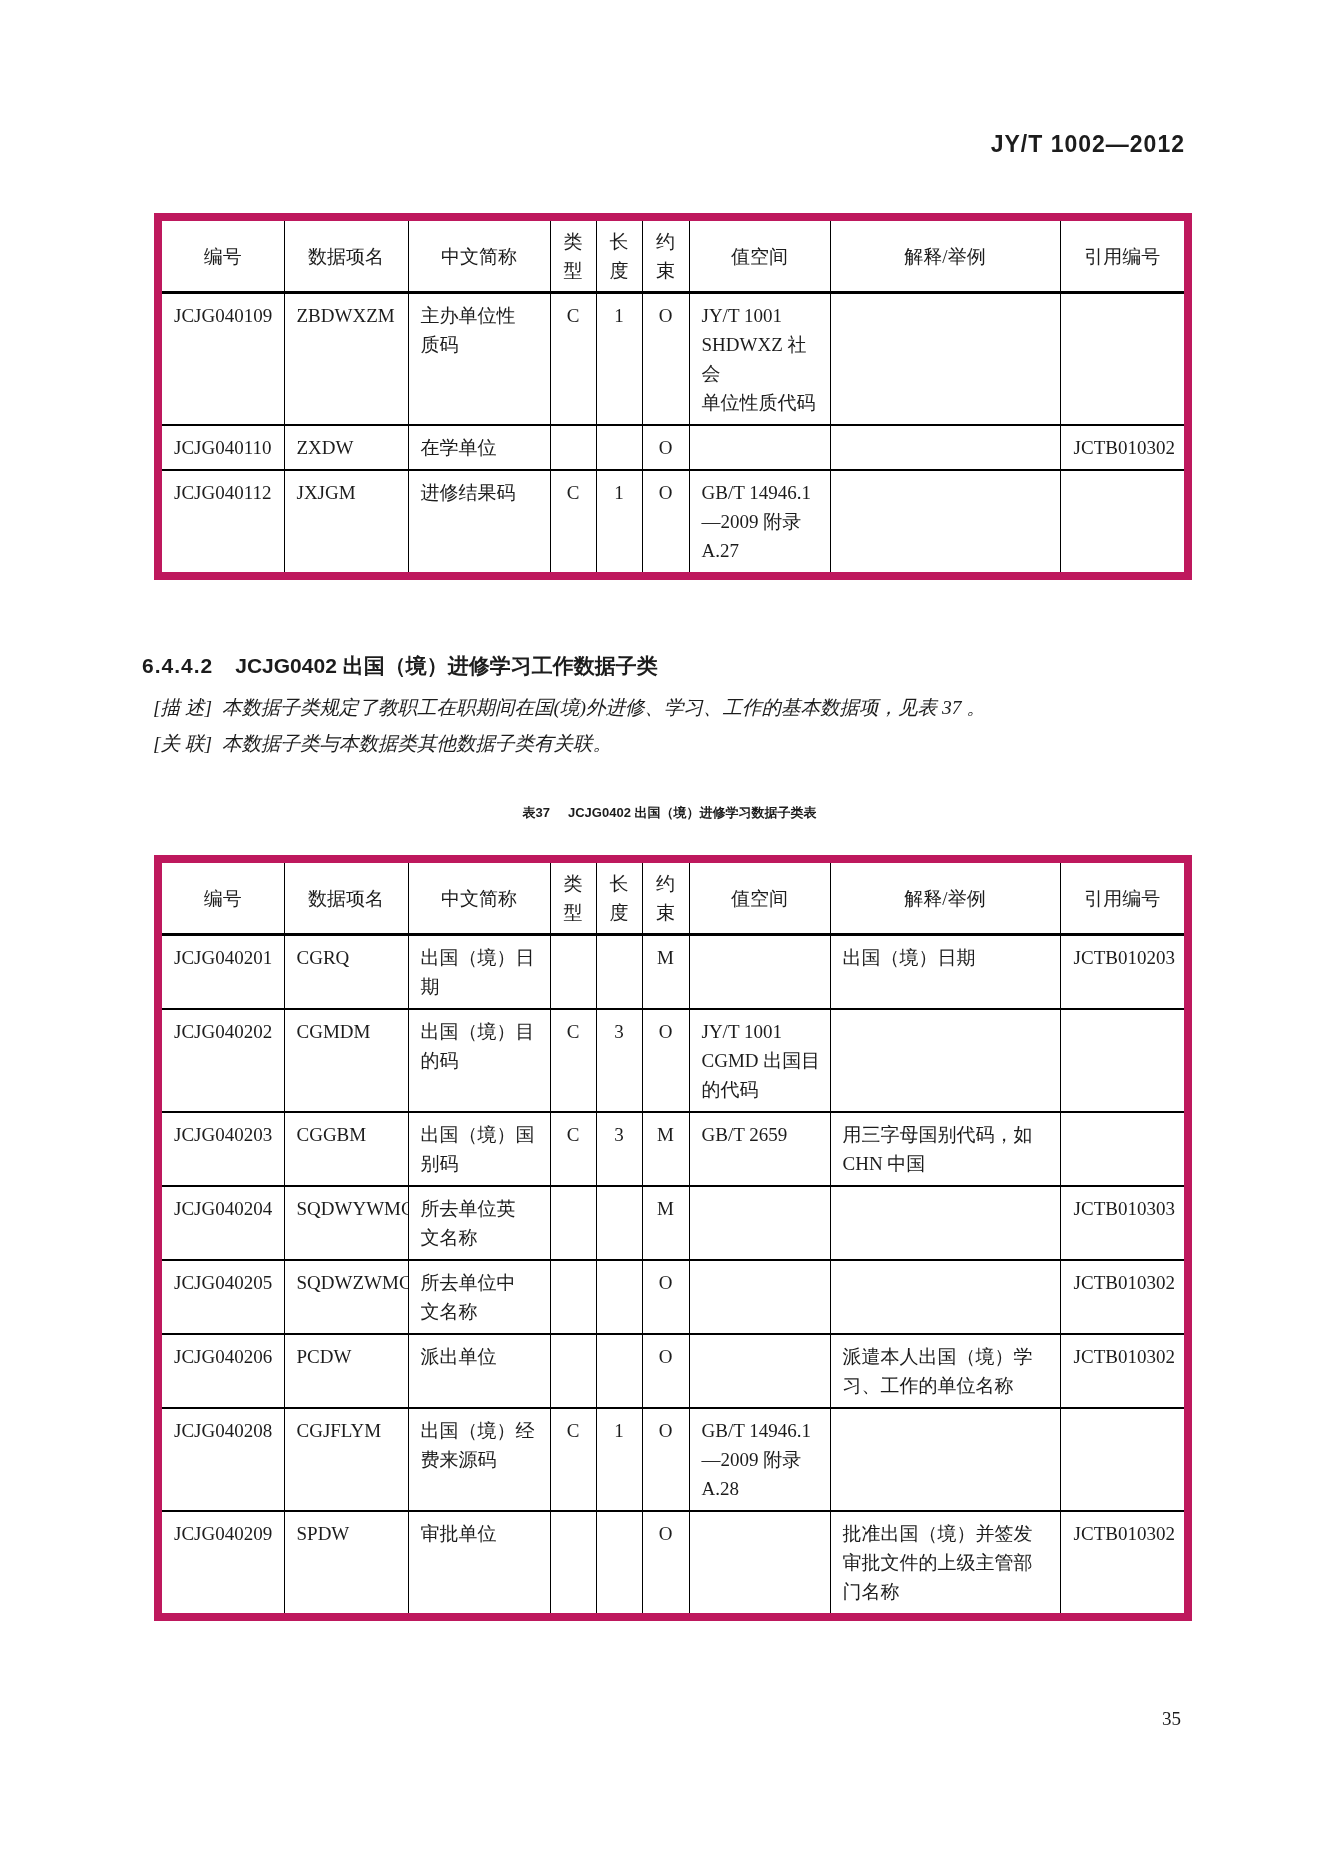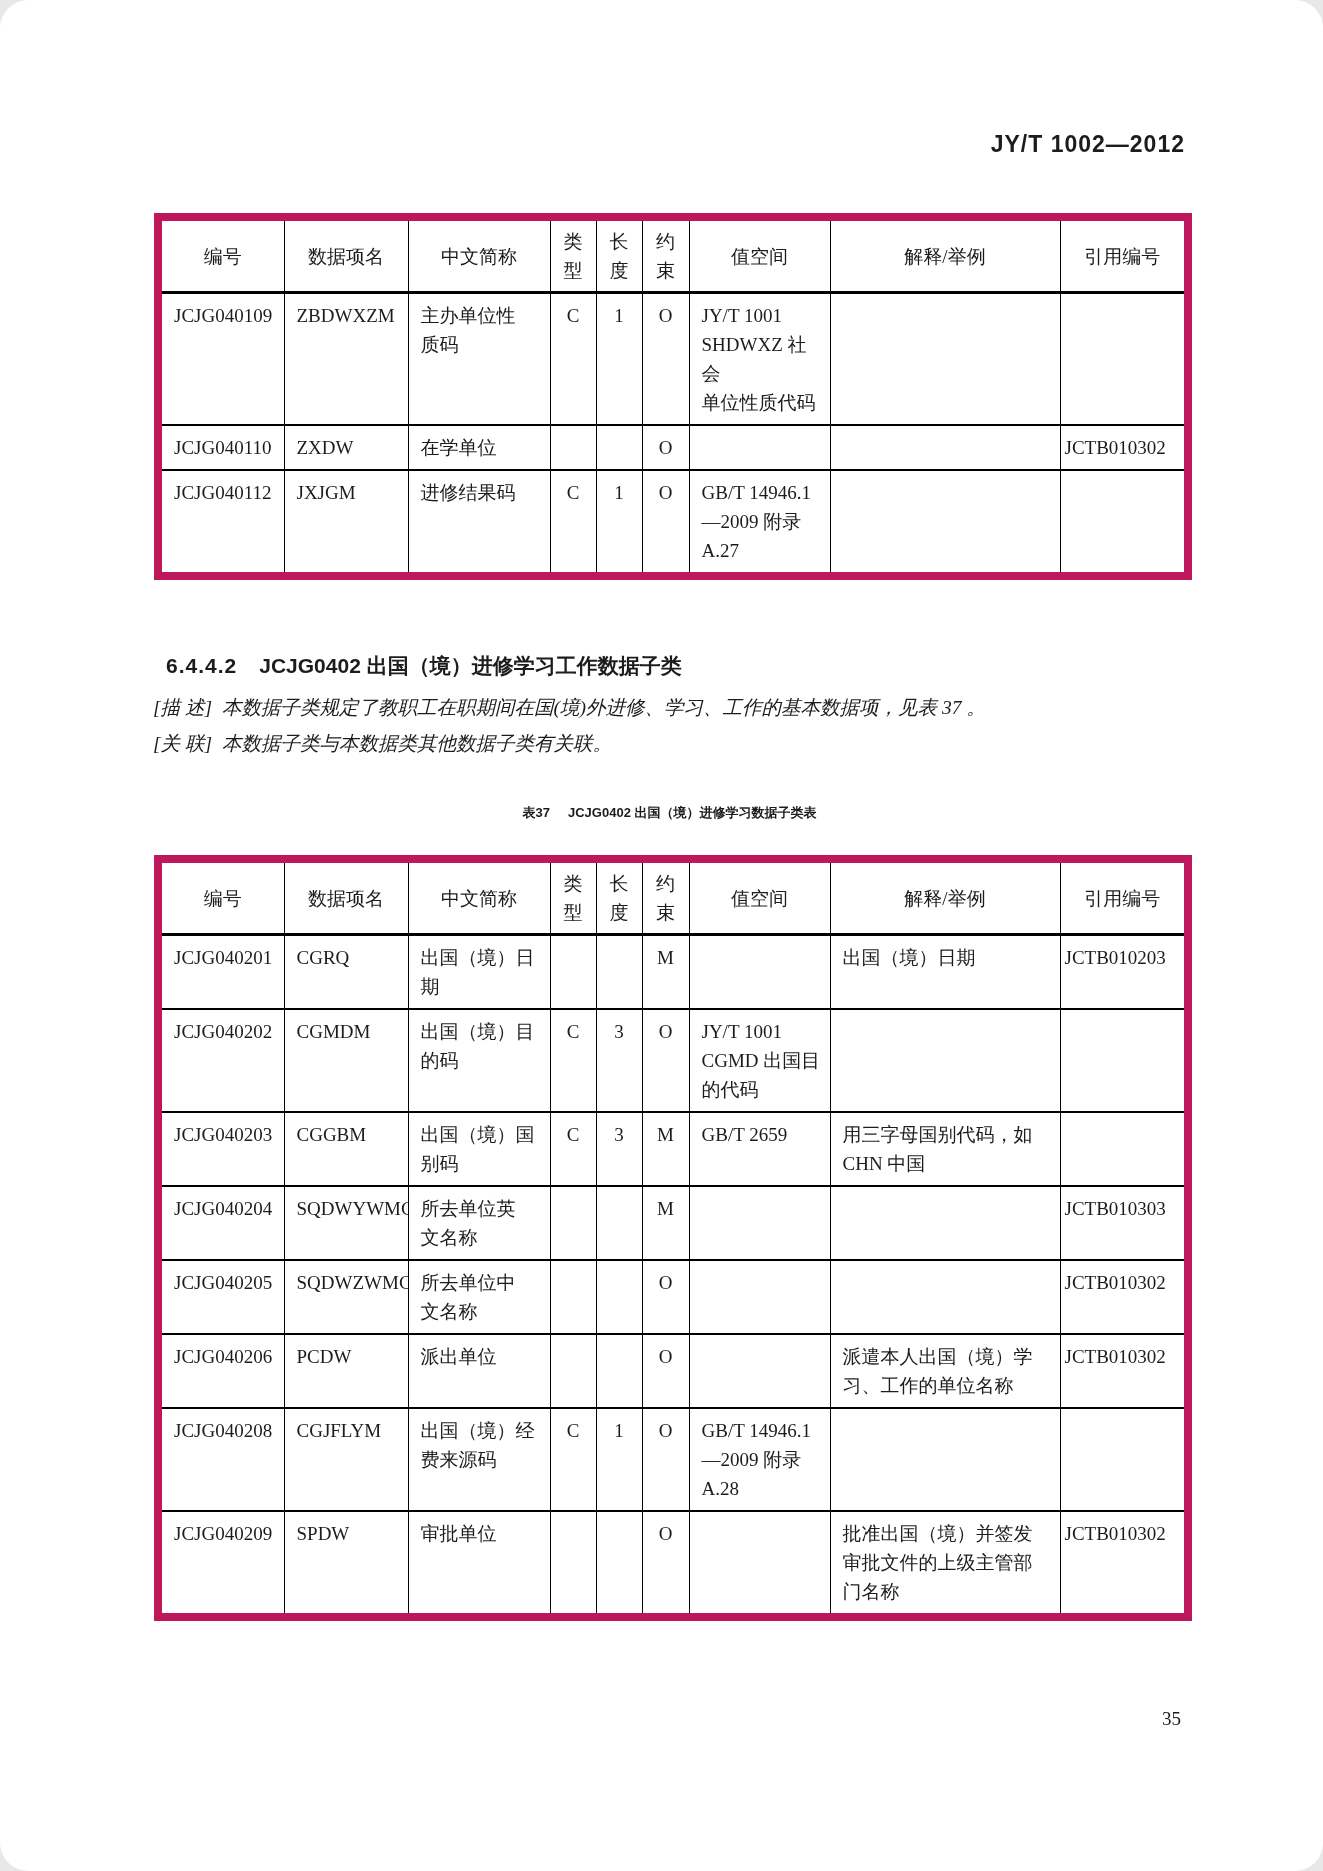--- a/index.html
+++ b/index.html
@@ -3,21 +3,20 @@
 <meta charset="utf-8">
 <style>
   html,body{margin:0;padding:0;background:#e8e8e8;}
   .page{
     position:relative;
     width:1323px;height:1871px;
     margin:0 auto;
     background:#ffffff;
     color:#1c1c1c;
     font-family:"Liberation Serif","DejaVu Serif",serif;
-    border-radius:28px;
   }
   .doc-number{
     position:absolute;top:131px;right:138px;
     font-family:"Liberation Sans","DejaVu Sans",sans-serif;
     font-weight:700;font-size:23px;letter-spacing:1px;
   }
   table.tbl{
     position:absolute;left:154px;width:1031px;
     border-collapse:collapse;table-layout:fixed;
     border:8px solid #be185d;
@@ -36,29 +35,29 @@
     padding:6px 2px;
   }
   .tbl tbody td{
     border-width:2px 1px;
     vertical-align:top;text-align:left;
     padding:7px 4px 7px 12px;
   }
   .tbl tbody td:nth-child(4),
   .tbl tbody td:nth-child(5),
   .tbl tbody td:nth-child(6){text-align:center;padding-left:2px;padding-right:2px;}
-  .tbl tbody td:nth-child(9){text-align:left;padding-left:4px;padding-right:0;}
+  .tbl tbody td:nth-child(9){text-align:center;padding-left:4px;padding-right:0;}
   .section{
     position:absolute;left:142px;top:652px;width:1110px;
   }
   .sec-head{
     font-family:"Liberation Sans","DejaVu Sans",sans-serif;
     font-weight:700;font-size:21px;white-space:nowrap;
   }
-  .sec-head .num{margin-right:22px;letter-spacing:1px;margin-left:24px;}
+  .sec-head .num{margin-right:22px;letter-spacing:1px;}
   .paras{margin-top:10px;margin-left:11px;font-style:italic;}
   .para{font-size:19.5px;line-height:36px;white-space:nowrap;}
   .para .lbl{margin-right:10px;}
   .caption{
     position:absolute;left:154px;top:804px;width:1031px;
     text-align:center;
     font-family:"Liberation Sans","DejaVu Sans",sans-serif;
     font-weight:700;font-size:13px;
   }
   .caption .prefix{margin-right:18px;}

